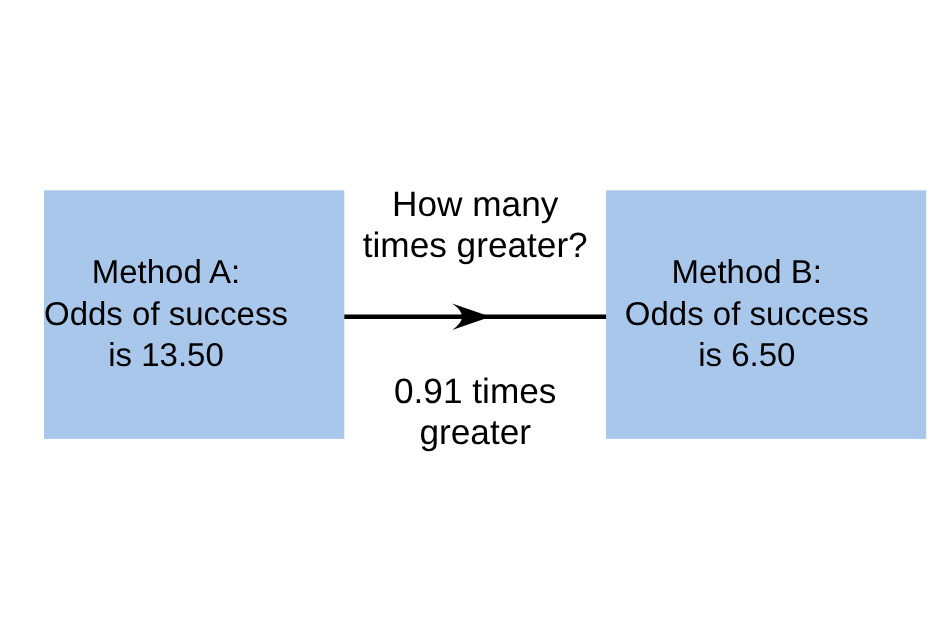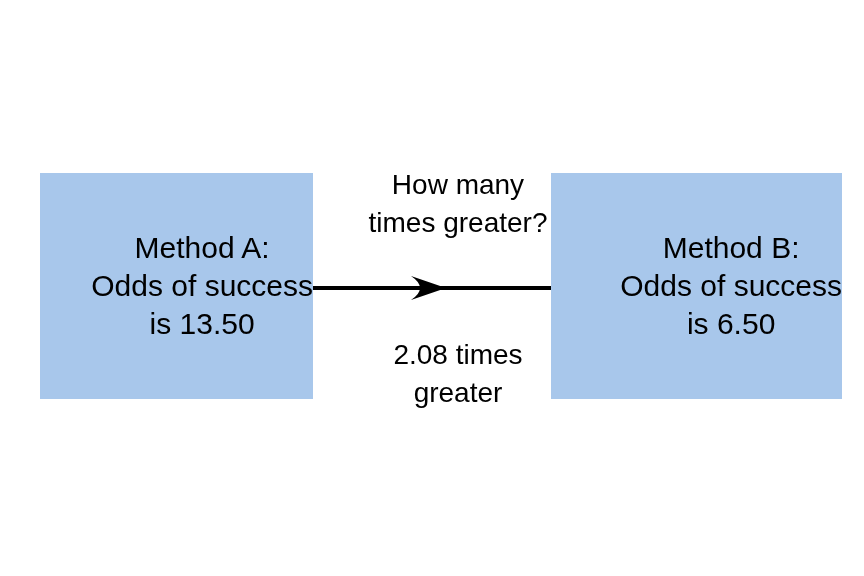--- a/index.html
+++ b/index.html
@@ -16,44 +16,43 @@
     color: #000000;
     overflow: hidden;
   }
   .box {
     position: absolute;
     top: 173px;
     height: 226px;
     background: #a8c7eb;
     display: flex;
     align-items: center;
-    justify-content: flex-end;
+    justify-content: flex-start;
     text-align: center;
     font-size: 30px;
     line-height: 38px;
     white-space: pre-line;
   }
   .box-a { left: 40px;  width: 273px; }
   .box-b { left: 551px; width: 274px; padding-left: 17px; }
   .arrow-svg {
     position: absolute;
     left: 0;
     top: 0;
     width: 864px;
     height: 576px;
   }
   .arrow-label {
     position: absolute;
     left: 313px;
     width: 238px;
     text-align: center;
-    font-size: 28px;
+    font-size: 32px;
     line-height: 38px;
     white-space: pre-line;
-    margin-left: 26px;
   }
   .label-top    { top: 166px; }
   .label-bottom { top: 336px; }
 </style>
 </head>
 <body>
 
 <div class="canvas">
 
   <div class="box box-a">
@@ -69,16 +68,16 @@
   </div>
 
   <svg class="arrow-svg" viewBox="0 0 864 576" xmlns="http://www.w3.org/2000/svg" aria-hidden="true">
     <line x1="313" y1="288" x2="551" y2="288" stroke="#000000" stroke-width="4"></line>
     <path d="M446 288 L411 276 Q429 288 411 300 Z" fill="#000000"></path>
   </svg>
 
   <div class="arrow-label label-top">How many
 times greater?</div>
 
-  <div class="arrow-label label-bottom">2.08 times
+  <div class="arrow-label label-bottom">0.91 times
 greater</div>
 
 </div>
 
 </body></html>

